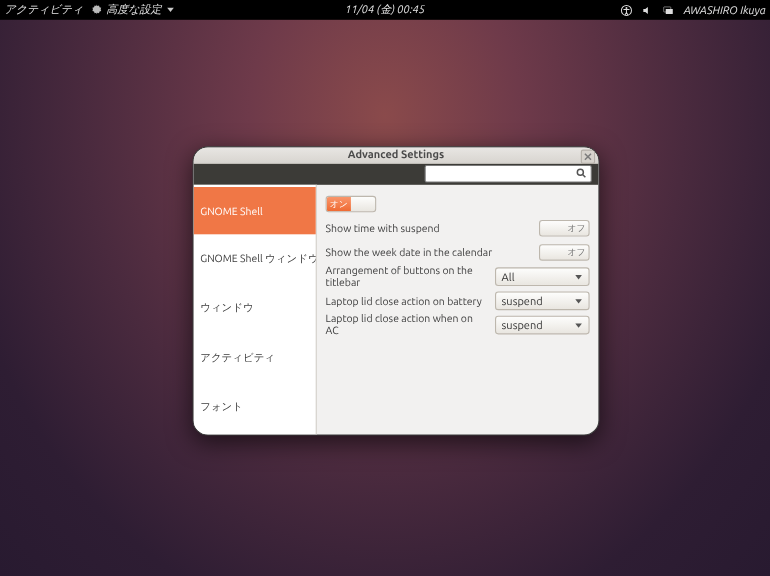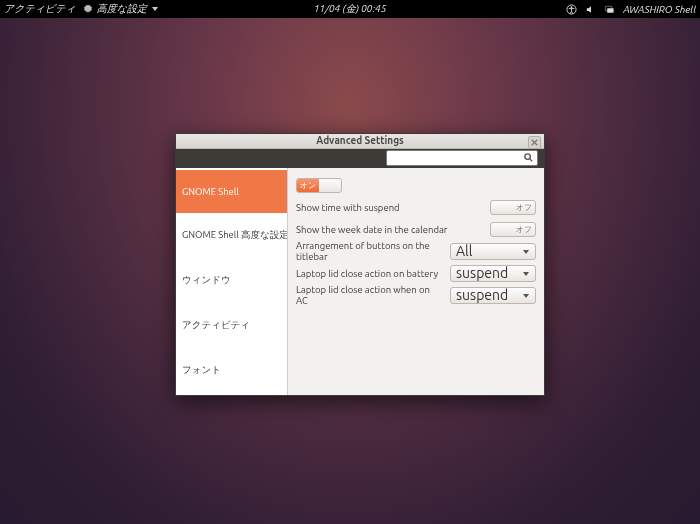--- a/index.html
+++ b/index.html
@@ -20,21 +20,21 @@
   .topbar .center { position: absolute; left: 50%; transform: translateX(-50%); font-size: 10px; }
   .topbar .right { margin-left: auto; display: flex; align-items: center; gap: 8px; }
   .gear { width: 12px; height: 12px; display: inline-block; }
   .tri-down { display:inline-block; width:0; height:0; border-left:3px solid transparent; border-right:3px solid transparent; border-top:4px solid #ccc; margin-left:2px; vertical-align: middle;}
   .ico { width:11px; height:11px; display:inline-block; }
   .topbar svg { display:block; }
 
   
   .window {
     position: absolute; left: 175px; top: 133px; width: 370px; height: 263px;
-    background: #f2f1f0; border: 1px solid #3a3a3a; border-radius: 1px;
+    background: #f2f1f0; border: 1px solid #3a3a3a; border-radius: 14px;
     box-shadow: 0 6px 22px rgba(0,0,0,0.6);
     display: flex; flex-direction: column; overflow: hidden;
   }
   .titlebar {
     height: 18px; background: linear-gradient(#e8e6e3, #d8d5d0);
     border-bottom: 1px solid #bcb8b2;
     display: flex; align-items: center; justify-content: center;
     font-size: 10px; color: #4a4a4a; font-weight: bold;
     position: relative;
   }
@@ -77,21 +77,21 @@
   .toggle .on, .toggle .off { flex:1; display:flex; align-items:center; justify-content:center; }
   .toggle .on  { background: linear-gradient(#f9966b,#ef6a33); color:#fff; }
   .toggle.is-off .on { background: transparent; color: transparent; }
   .toggle.is-on  .off{ color: transparent; }
   .toggle .off { color:#777; }
 
   
   .combo {
     width: 86px; height: 17px; border:1px solid #bdb7ad; border-radius:3px;
     background: linear-gradient(#fdfdfc,#e9e6e0);
-    display:flex; align-items:center; padding: 0 5px; font-size:14px; color:#333;
+    display:flex; align-items:center; padding: 0 5px; font-size:10px; color:#333;
     position:relative; cursor:pointer;
   }
   .combo::after{
     content:""; position:absolute; right:6px; top:6px;
     border-left:3px solid transparent; border-right:3px solid transparent; border-top:4px solid #555;
   }
 </style>
 </head>
 <body>
 
@@ -114,21 +114,21 @@
         <circle cx="12" cy="7" r="2"></circle>
         <path d="M6 10h12M12 10v6l-3 5M12 16l3 5" stroke="#ddd" stroke-width="2" fill="none"></path>
       </svg>
     <svg class="ico" viewBox="0 0 24 24" fill="#ddd">
         <path d="M4 9v6h4l5 4V5L8 9H4z"></path>
       </svg>
     <svg class="ico" viewBox="0 0 24 24" fill="#ddd">
         <rect x="3" y="5" width="14" height="10" rx="1" stroke="#ddd" fill="none"></rect>
         <rect x="7" y="9" width="14" height="10" rx="1" fill="#ddd"></rect>
       </svg>
-    <span>AWASHIRO Shell</span>
+    <span>AWASHIRO Ikuya</span>
   </div>
 </div>
 
 <div class="window">
   <div class="titlebar">
     <span>Advanced Settings</span>
     <div class="close">
       <svg width="7" height="7" viewBox="0 0 10 10">
           <path d="M1 1l8 8M9 1l-8 8" stroke="#7c7c7c" stroke-width="2"></path>
         </svg>
@@ -142,21 +142,21 @@
             <circle cx="10" cy="10" r="6"></circle>
             <path d="M20 20l-5-5"></path>
           </svg>
       </span>
     </div>
   </div>
 
   <div class="body">
     <div class="sidebar" id="sidebar">
         <div class="item selected">GNOME Shell</div>
-        <div class="item">GNOME Shell 高度な設定</div>
+        <div class="item">GNOME Shell ウィンドウ</div>
         <div class="item">ウィンドウ</div>
         <div class="item">アクティビティ</div>
         <div class="item">フォント</div>
       </div>
     <div class="content" id="content">
         <div class="row">
           <div class="toggle is-on">
             <div class="on">オン</div>
             <div class="off">オフ</div>
           </div>

